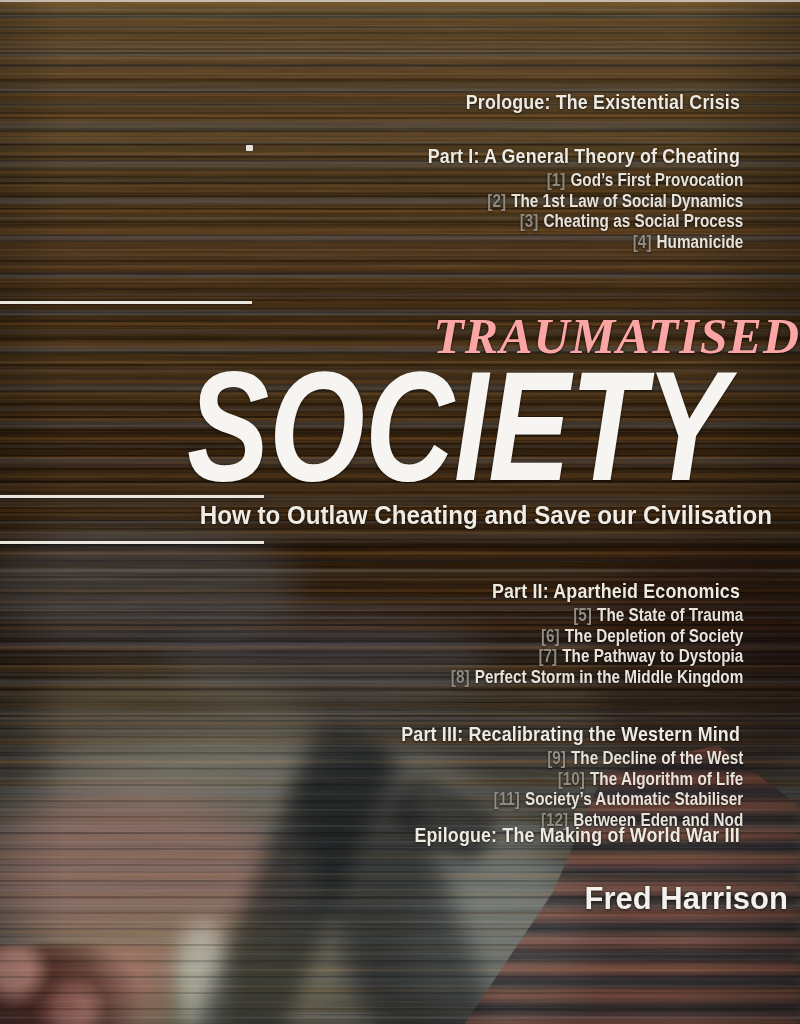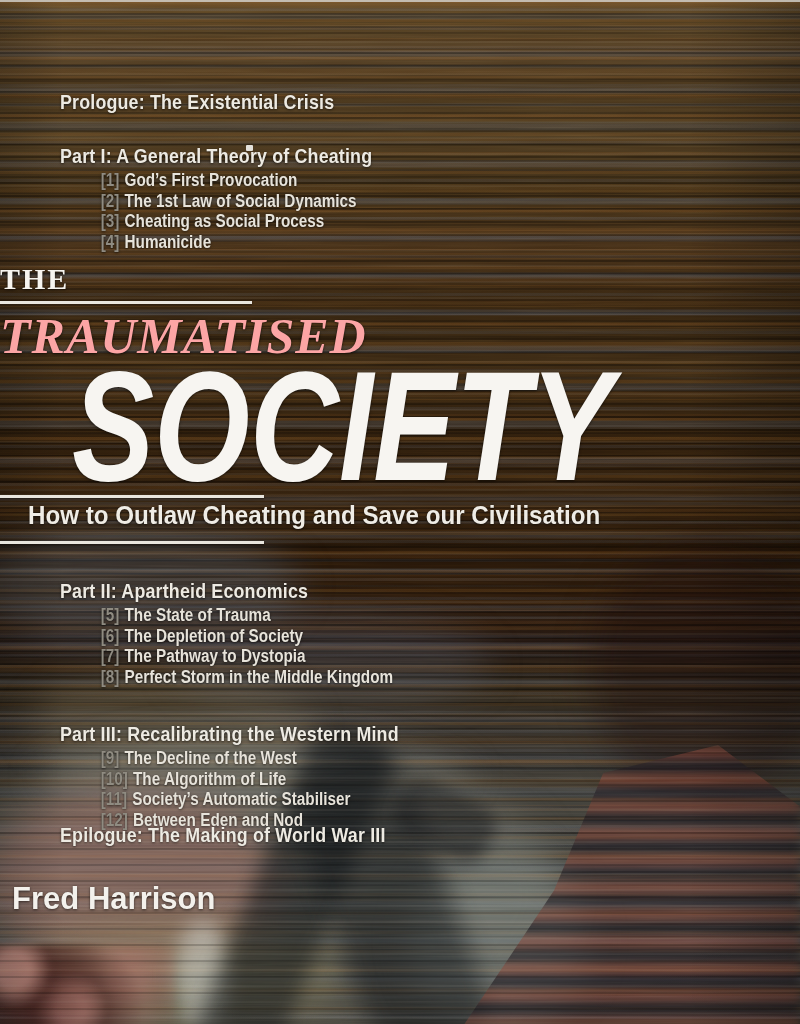--- a/index.html
+++ b/index.html
@@ -75,21 +75,21 @@
   }
   .noise { position:absolute; inset:0; mix-blend-mode:soft-light; opacity:0.8; pointer-events:none; }
   .vignette { inset:0;
     background:
       linear-gradient(90deg, rgba(0,0,0,0.18) 0%, rgba(0,0,0,0) 8%, rgba(0,0,0,0) 86%, rgba(0,0,0,0.22) 100%),
       radial-gradient(120% 90% at 50% 45%, rgba(0,0,0,0) 60%, rgba(0,0,0,0.18) 100%);
   }
   .hairline { top:0; left:0; right:0; height:2px; background:rgba(235,232,225,0.75); }
   .speck { left:246px; top:145px; width:7px; height:6px; background:#eceae6; border-radius:1px; filter:blur(0.5px); opacity:0.95; position:absolute; }
 
-  .content { position:absolute; inset:0; text-align:left; color:#eae7df; }
+  .content { position:absolute; inset:0; text-align:right; color:#eae7df; }
   .content > div { position:absolute; left:0; right:0; }
   .txt { text-shadow:0 1px 3px rgba(0,0,0,0.55), 0 0 1px rgba(0,0,0,0.35); }
   .row { transform:scaleX(0.85); transform-origin:50% 50%; }
   .heading { font-size:21px; line-height:24px; font-weight:bold; color:#edeae2; letter-spacing:0.2px; }
   .chapters { margin-top:2px;padding-left:44px; }
   .ch { font-size:18px; line-height:20.5px; font-weight:bold; color:#e7e3da; }
   .ch .num { color:#8f8b81; margin-right:6px; }
   .block-prologue { top:90px; }
   .block-part1   { top:144px; }
   .block-part2   { top:579px; }
@@ -155,21 +155,20 @@
         </div>
         <div class="txt row ch">
           <span class="num">[3]</span><span>Cheating as Social Process</span>
         </div>
         <div class="txt row ch">
           <span class="num">[4]</span><span>Humanicide</span>
         </div>
       </div>
     </div>
 
-    <div class="title-the txt">THE</div>
     <div class="rule rule-the"></div>
     <div class="title-main1 txt">TRAUMATISED</div>
     <div class="title-main2 txt"><span>SOCIETY</span></div>
 
     <div class="rule rule-sub-top"></div>
     <div class="subtitle txt">How to Outlaw Cheating and Save our Civilisation</div>
     <div class="rule rule-sub-bot"></div>
 
     <div class="block-part2">
       <div class="txt row heading">Part II: Apartheid Economics</div>

